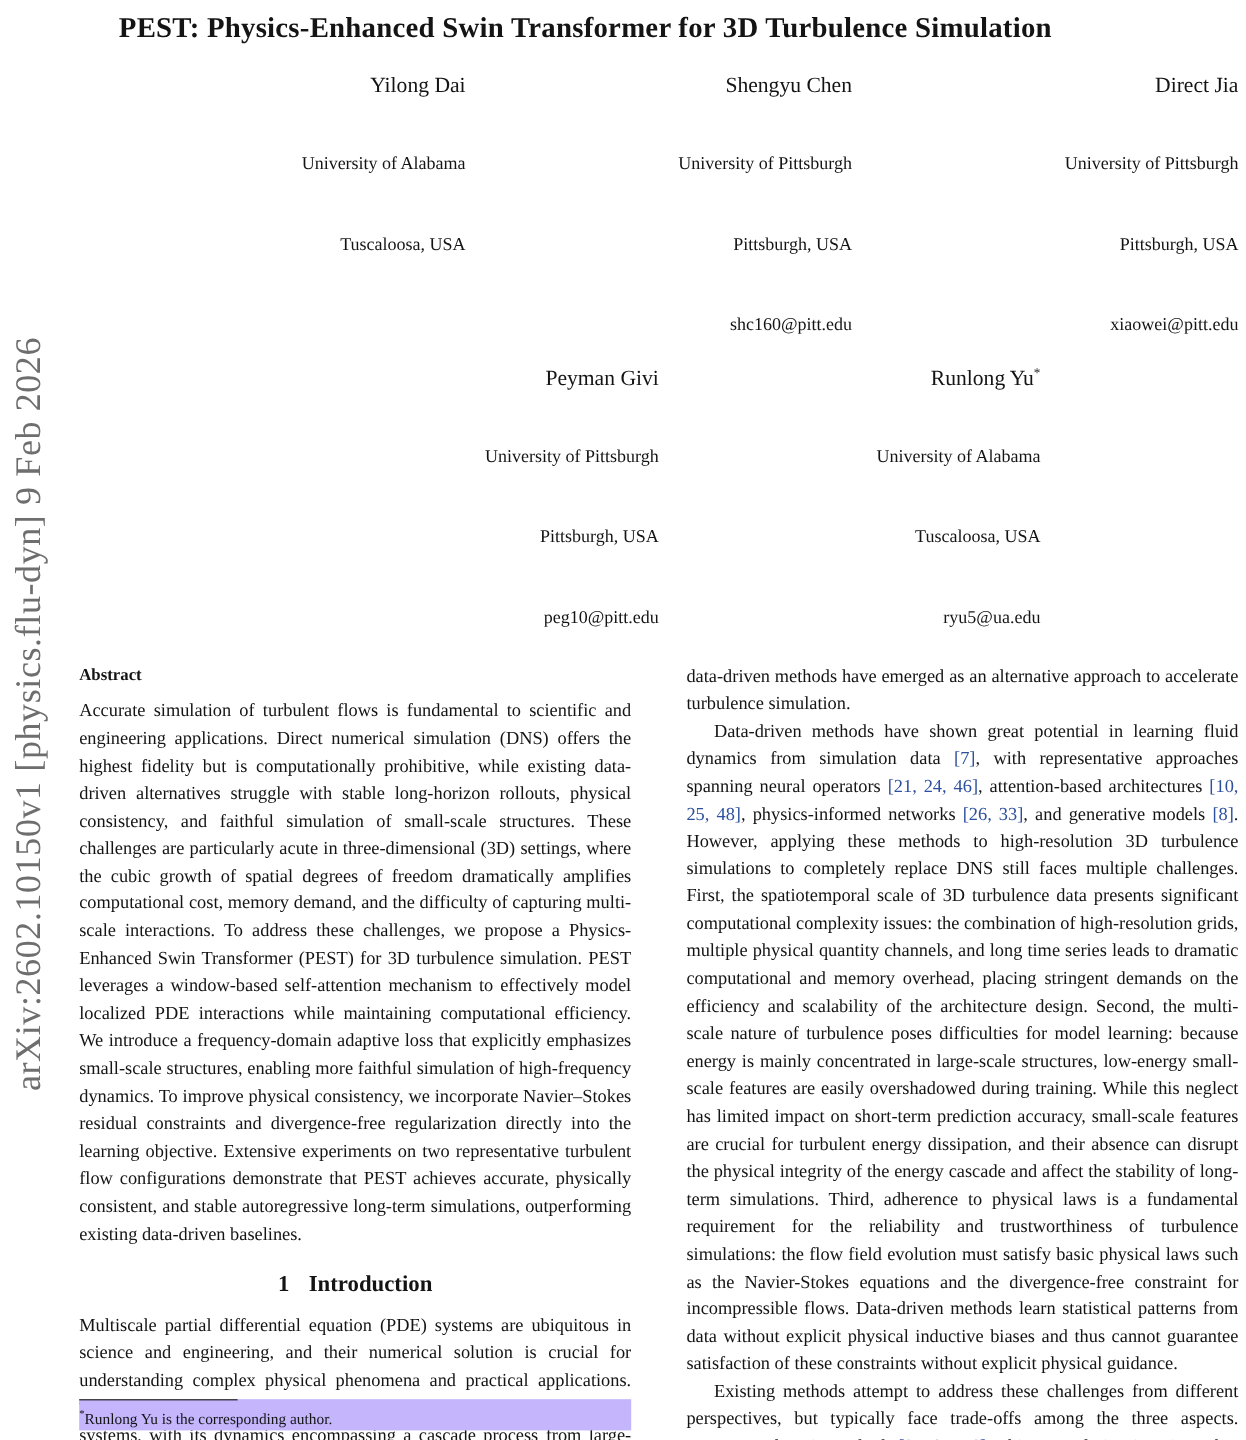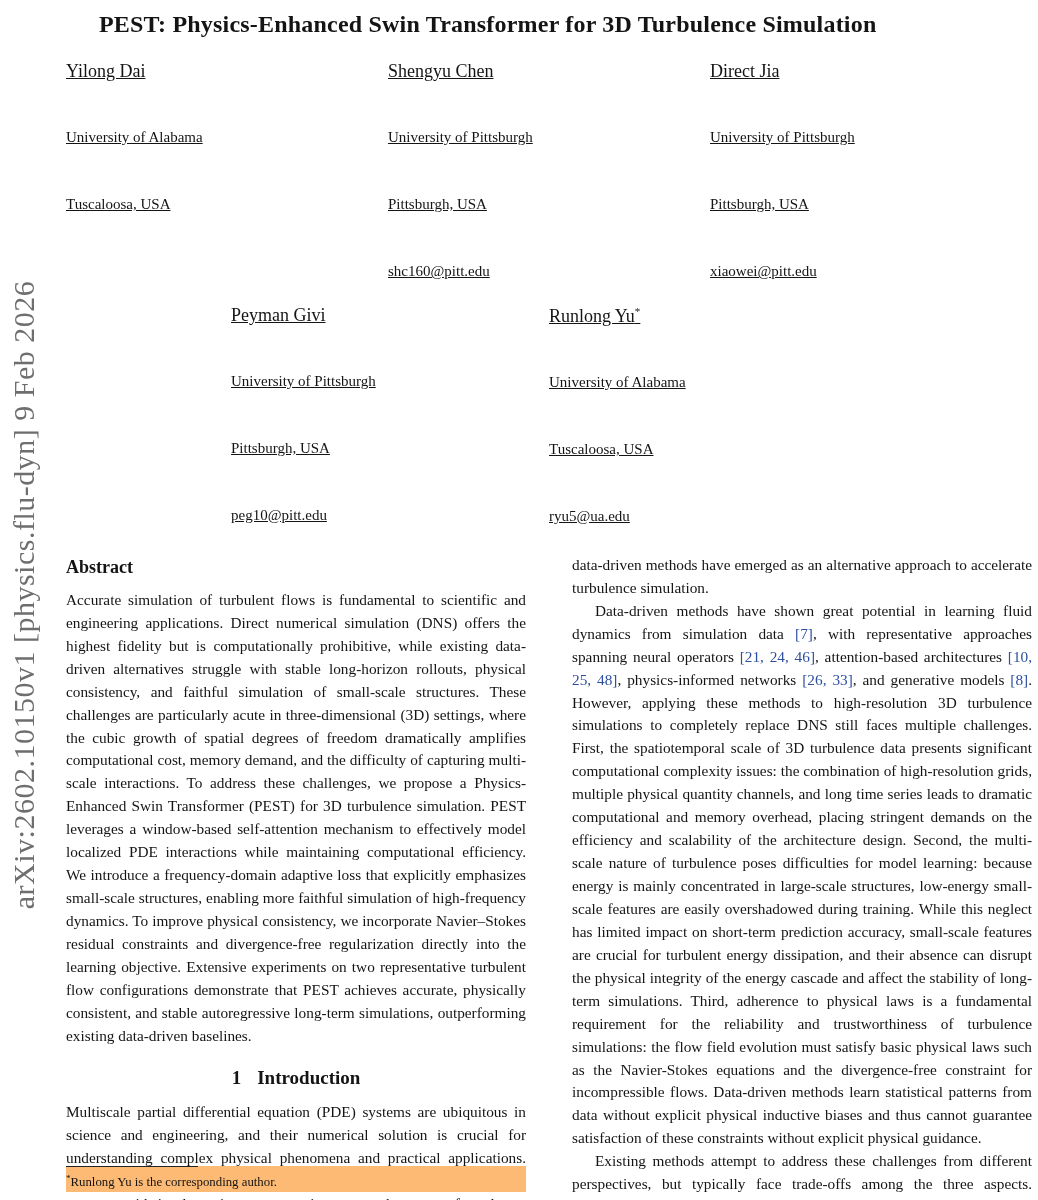--- a/index.html
+++ b/index.html
@@ -29,41 +29,41 @@
     text-align: left;
     font-size: 24px;
     font-weight: 700;
     line-height: 1.22;
     letter-spacing: 0.2px;
   }
 
   .authors-row { display: flex; justify-content: center; margin-top: 22px; }
   .authors-row.row1 .author { flex: 1; }
   .authors-row.row2 .author { width: 318px; }
-  .author { text-align: left; text-decoration: underline; }
+  .author { text-align: right; }
   .author-name { font-size: 18px; margin-bottom: 5px; }
   .author-name sup { font-size: 11px; }
   .author-line { font-size: 15px; line-height: 1.53; margin-top: 44px; }
 
   .columns { display: flex; gap: 46px; margin-top: 26px; }
   .col { width: 460px; font-size: 15.3px; line-height: 1.5; text-align: justify; hyphens: auto; }
 
-  .abstract-heading { font-size: 18px; font-weight: 700; margin-bottom: 8px; text-align: left; }
+  .abstract-heading { font-size: 14px; font-weight: 700; margin-bottom: 8px; text-align: left; }
   p.para { margin: 0; }
   p.indent { text-indent: 1.5em; }
 
   .section-heading { font-size: 19px; font-weight: 700; margin: 16px 0 9px; text-align: center; }
   .section-heading .secnum { margin-right: 16px; }
 
   .cite { color: #2d4f9e; }
 
   .footnote {
     position: absolute; left: 66px; bottom: 8px;
     width: 460px; font-size: 12.8px; line-height: 1.4;
-    background: #fdba74;
+    background: #c4b5fd;
     margin-top: 12px;
   }
   .footnote-rule { width: 132px; border: 0; border-top: 1.2px solid #222; margin-bottom: 5px; }
   .footnote sup { font-size: 9px; }
 </style>
 </head>
 <body>
 
 <div class="page">
 

